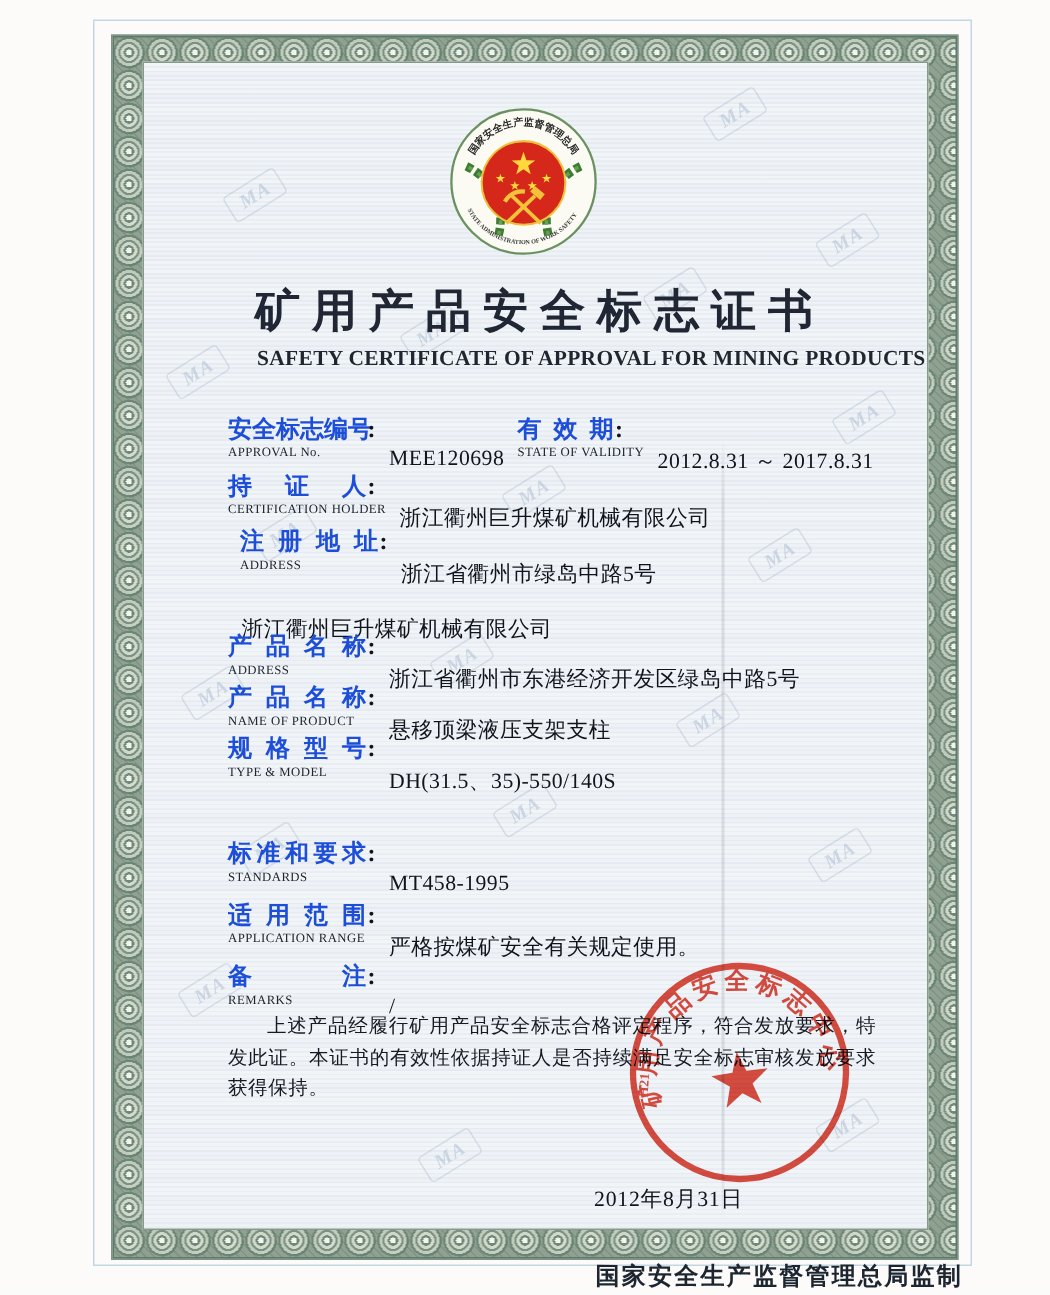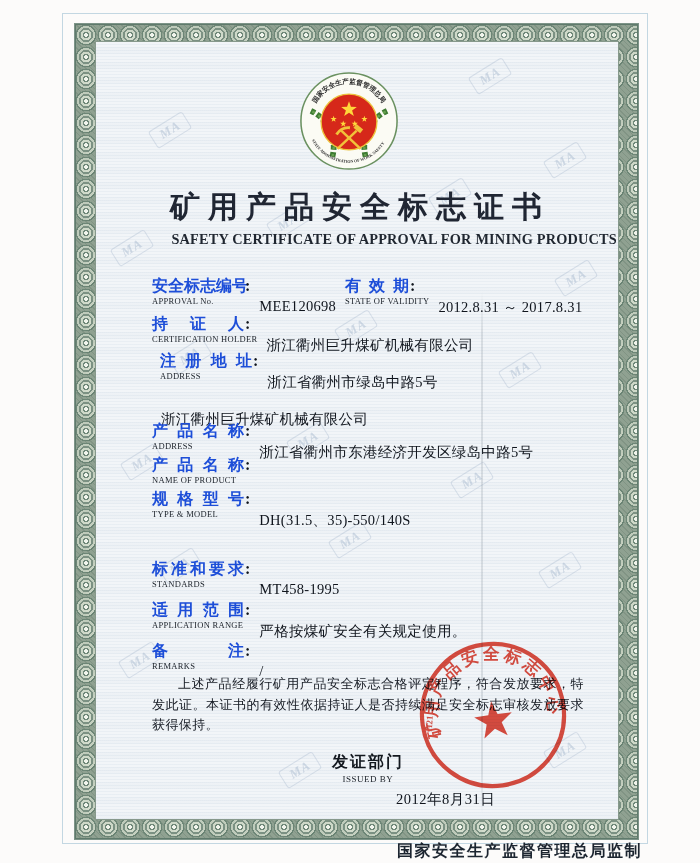--- a/index.html
+++ b/index.html
@@ -196,20 +196,21 @@
       <div><span class="zh">产品名称</span><span class="colon">:</span></div>
       <div class="cap">ADDRESS</div>
     </div>
     <div class="fvalue">浙江省衢州市东港经济开发区绿岛中路5号</div>
   </div>
   <div class="field" style="left:152px;top:455px">
     <div class="flabel">
       <div><span class="zh">产品名称</span><span class="colon">:</span></div>
       <div class="cap">NAME OF PRODUCT</div>
     </div>
+    <div class="fvalue">悬移顶梁液压支架支柱</div>
   </div>
   <div class="field" style="left:152px;top:489px">
     <div class="flabel">
       <div><span class="zh">规格型号</span><span class="colon">:</span></div>
       <div class="cap">TYPE &amp; MODEL</div>
     </div>
     <div class="fvalue">DH(31.5、35)-550/140S</div>
   </div>
 
   <div class="field" style="left:152px;top:559px">
@@ -229,24 +230,20 @@
   <div class="field" style="left:152px;top:600px">
     <div class="flabel">
       <div><span class="zh">适用范围</span><span class="colon">:</span></div>
       <div class="cap">APPLICATION RANGE</div>
     </div>
     <div class="fvalue">严格按煤矿安全有关规定使用。</div>
   </div>
 
   <div class="declaration">上述产品经履行矿用产品安全标志合格评定程序，符合发放要求，特发此证。本证书的有效性依据持证人是否持续满足安全标志审核发放要求获得保持。</div>
 
-  <div class="issuedby">
-    <div class="zh">发证部门</div>
-    <div class="cap">ISSUED BY</div>
-  </div>
   <div class="issue-date">2012年8月31日</div>
 
   <svg class="stamp" viewBox="0 0 156 156">
     <circle cx="78" cy="78" r="71" fill="none" stroke="#dd3a2c" stroke-width="4.2"></circle>
     <defs>
       <path id="stampArc" d="M24.4,94.4 A56,56 0 1 1 131.6,94.4"></path>
     </defs>
     <text font-size="16.5" font-weight="700" fill="#dd3a2c" letter-spacing="3.5">
       <textPath href="#stampArc" startOffset="2">矿用产品安全标志中心</textPath>
     </text>

